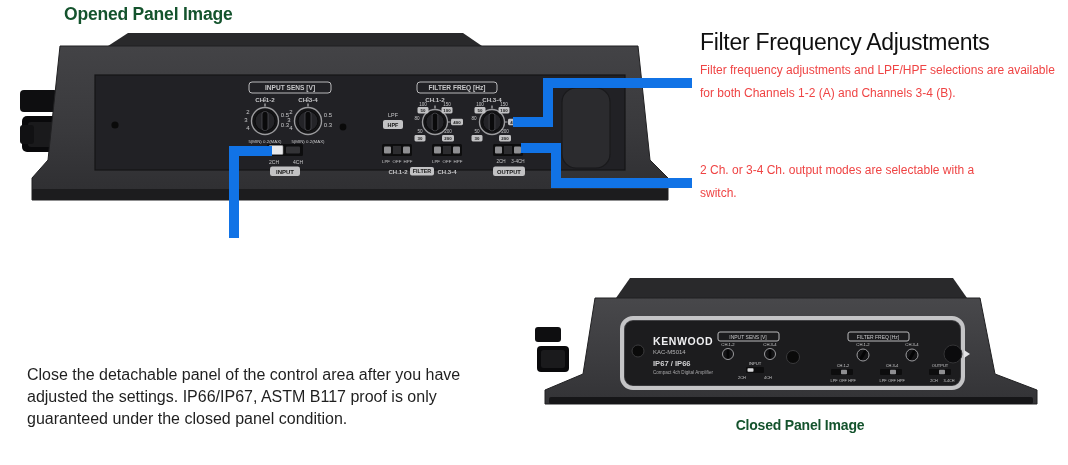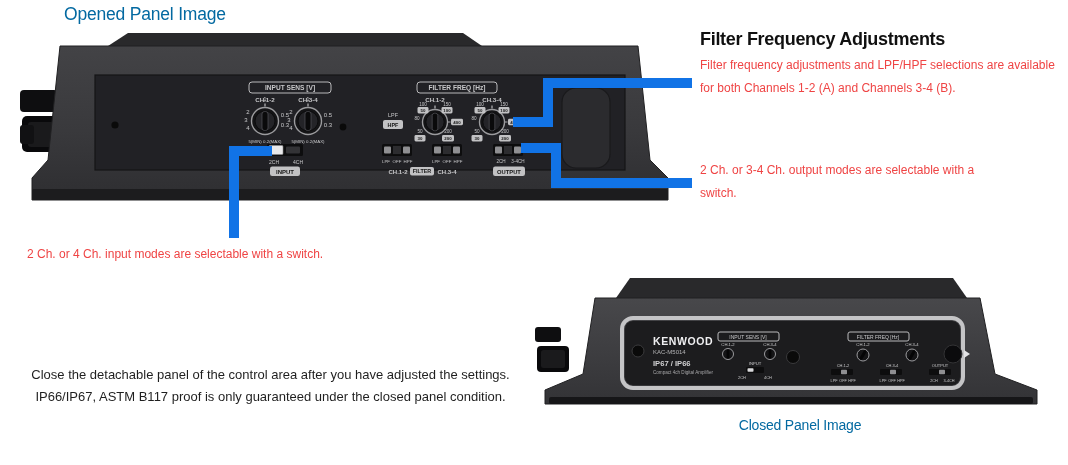--- a/index.html
+++ b/index.html
@@ -2,24 +2,24 @@
 <html><head>
 <meta charset="utf-8">
 <style>
   * { margin:0; padding:0; box-sizing:border-box; }
   html,body { width:1068px; height:465px; }
   body {
     position:relative; background:#ffffff; overflow:hidden;
     font-family:"Liberation Sans", sans-serif; color:#1c1c1c;
   }
   .abs { position:absolute; }
-  .img-caption { font-weight:normal; color:#0369a1; font-size:17.5px; letter-spacing:-0.2px; }
-  .ann-title { font-weight:bold; color:#101010; font-size:18px; letter-spacing:-0.3px; line-height:1.1; }
+  .img-caption { font-weight:bold; color:#14532d; font-size:17.5px; letter-spacing:-0.2px; }
+  .ann-title { font-weight:normal; color:#101010; font-size:23px; letter-spacing:-0.3px; line-height:1.1; }
   .ann-body { color:#ef4444; font-size:12px; line-height:23px; }
-  .note-text { color:#1f1f1f; font-size:13px; line-height:22px;text-align:center; }
+  .note-text { color:#1f1f1f; font-size:16px; line-height:22px; }
   svg { display:block; }
   svg text { font-family:"Liberation Sans", sans-serif; }
   .pt   { fill:#c7c7c9; text-anchor:middle; }
   .ptb  { fill:#161616; text-anchor:middle; font-weight:bold; }
   .boxlab { fill:none; stroke:#b9b9bb; stroke-width:1; }
   .padfill { fill:#c2c2c4; }
 </style>
 </head>
 <body>
 
@@ -160,21 +160,20 @@
 <div class="abs" style="left:700px; top:30px; width:368px;">
   <div class="ann-title">Filter Frequency Adjustments</div>
   <div class="ann-body" style="margin-top:4px; width:362px;">Filter frequency adjustments and LPF/HPF selections are available for both Channels 1-2 (A) and Channels 3-4 (B).</div>
 </div>
 
 <div class="abs" style="left:700px; top:150px; width:368px;">
   <div class="ann-body" style="margin-top:9px; width:300px;">2 Ch. or 3-4 Ch. output modes are selectable with a switch.</div>
 </div>
 
 <div class="abs" style="left:27px; top:239px; width:400px;">
-  <div class="ann-body" style="margin-top:4px; width:350px;">2 Ch. or 4 Ch. input modes are selectable with a switch.</div>
 </div>
 
 <div class="abs note-text" style="left:27px; top:364px; width:487px;">Close the detachable panel of the control area after you have adjusted the settings. IP66/IP67, ASTM B117 proof is only guaranteed under the closed panel condition.</div>
 
 <svg class="abs" style="left:535px; top:272px;" width="510" height="140" viewBox="0 0 510 140">
 
   <g>
     <rect x="0" y="55" width="26" height="15" rx="3" fill="#0e0e10"></rect>
     <rect x="2" y="74" width="32" height="26" rx="4" fill="#09090b"></rect>
     <rect x="6" y="78" width="24" height="18" rx="2.5" fill="#1a1a1c"></rect>

